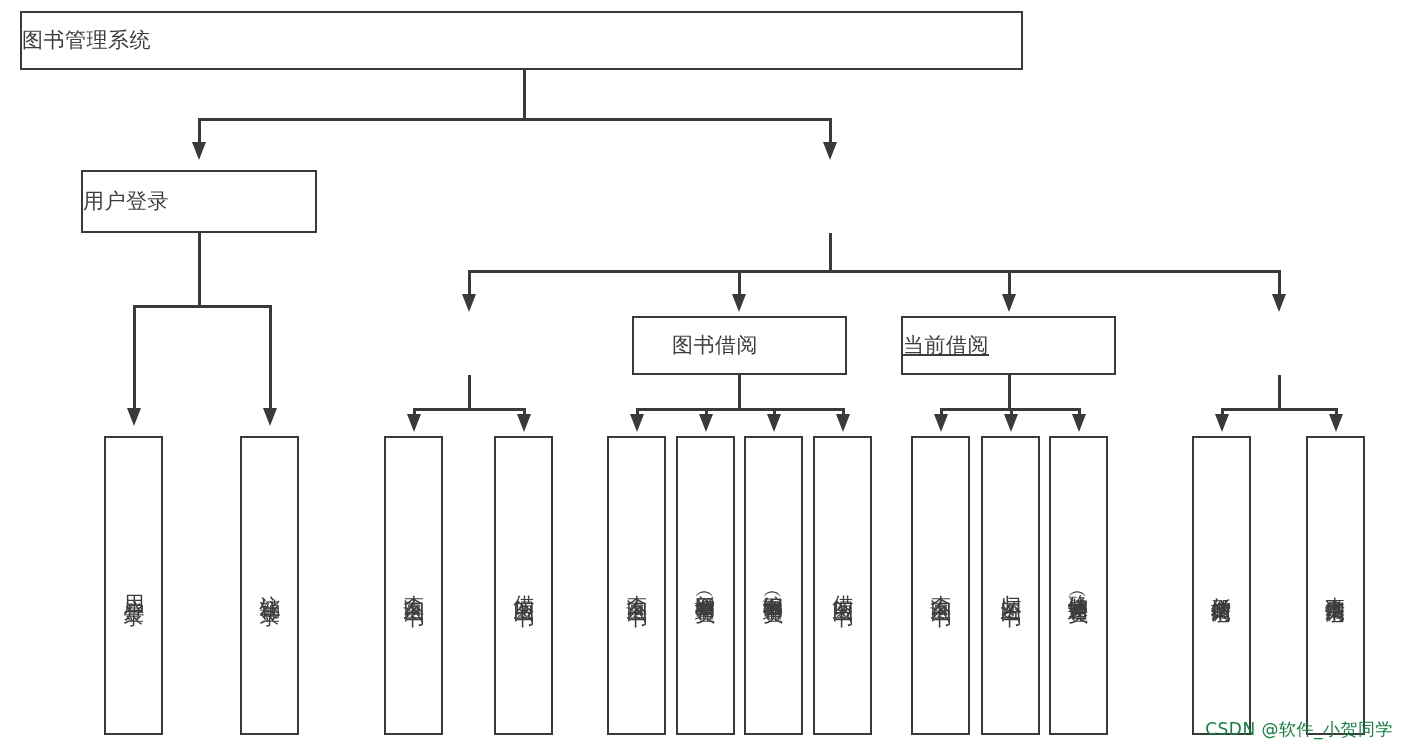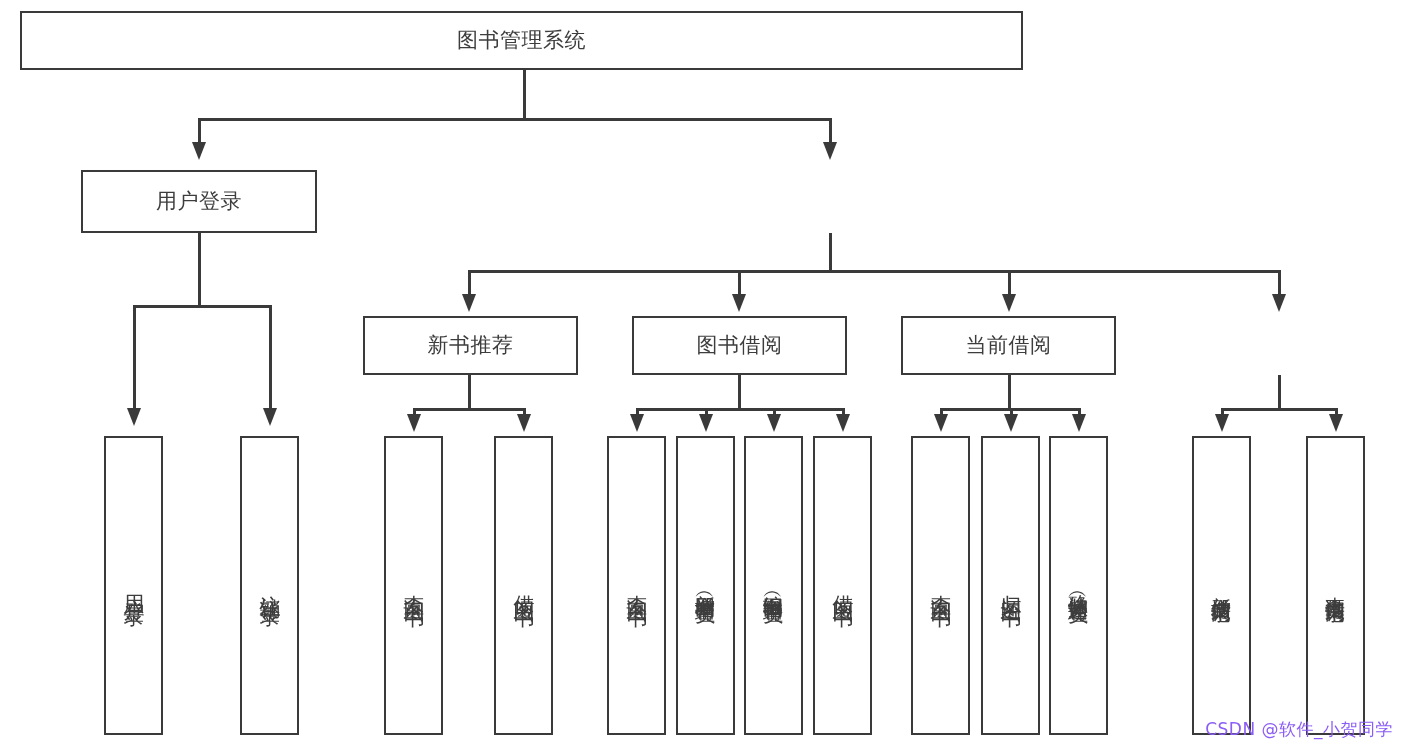--- a/index.html
+++ b/index.html
@@ -18,21 +18,21 @@
     overflow: hidden;
   }
   
   .node {
     position: absolute;
     box-sizing: border-box;
     border: 2.5px solid #3a3a3a;
     background: #ffffff;
     display: flex;
     align-items: center;
-    justify-content: center;
+    justify-content: flex-start;
     color: #3d3d3d;
     z-index: 3;
   }
   .node .label {
     font-size: 21px;
     line-height: 1.1;
     letter-spacing: 0.5px;
     white-space: nowrap;
     color: #3d3d3d;
   }
@@ -74,21 +74,21 @@
     border-right: 7.5px solid transparent;
     border-top: 18px solid #3a3a3a;
     z-index: 2;
   }
   
   #watermark {
     position: absolute;
     right: 12px;
     bottom: 6px;
     font-size: 17px;
-    color: #8b5cf6;
+    color: #15803d;
     white-space: nowrap;
     letter-spacing: 0.5px;
     z-index: 5;
   }
 </style>
 </head>
 <body>
 
 <div id="canvas">
 
@@ -120,27 +120,24 @@
   <div class="seg hline" style="left:468px; top:270px; width:812px;"></div>
   <div class="seg vline" style="left:468px; top:270px; height:26px;"></div>
   <div class="arrow" style="left:462px; top:294px;"></div>
   <div class="seg vline" style="left:738px; top:270px; height:26px;"></div>
   <div class="arrow" style="left:732px; top:294px;"></div>
   <div class="seg vline" style="left:1008px; top:270px; height:26px;"></div>
   <div class="arrow" style="left:1002px; top:294px;"></div>
   <div class="seg vline" style="left:1278px; top:270px; height:26px;"></div>
   <div class="arrow" style="left:1272px; top:294px;"></div>
 
-  <div class="node h" style="left:363px; top:316px; width:215px; height:59px;">
-    <span class="label">新书推荐</span>
-  </div>
-  <div class="node h" style="left:632px; top:316px; width:215px; height:59px;">
+  <div class="node h" style="left:632px; top:316px; width:215px; height:59px;padding-left:38px;">
     <span class="label">图书借阅</span>
   </div>
-  <div class="node h" style="left:901px; top:316px; width:215px; height:59px;">
+  <div class="node h" style="left:901px; top:316px; width:215px; height:59px;text-decoration:underline;">
     <span class="label">当前借阅</span>
   </div>
 
   <div class="seg vline" style="left:468px; top:375px; height:35px;"></div>
   <div class="seg hline" style="left:413px; top:408px; width:112px;"></div>
   <div class="seg vline" style="left:413px; top:408px; height:8px;"></div>
   <div class="arrow" style="left:407px; top:414px;"></div>
   <div class="seg vline" style="left:523px; top:408px; height:8px;"></div>
   <div class="arrow" style="left:517px; top:414px;"></div>
 

